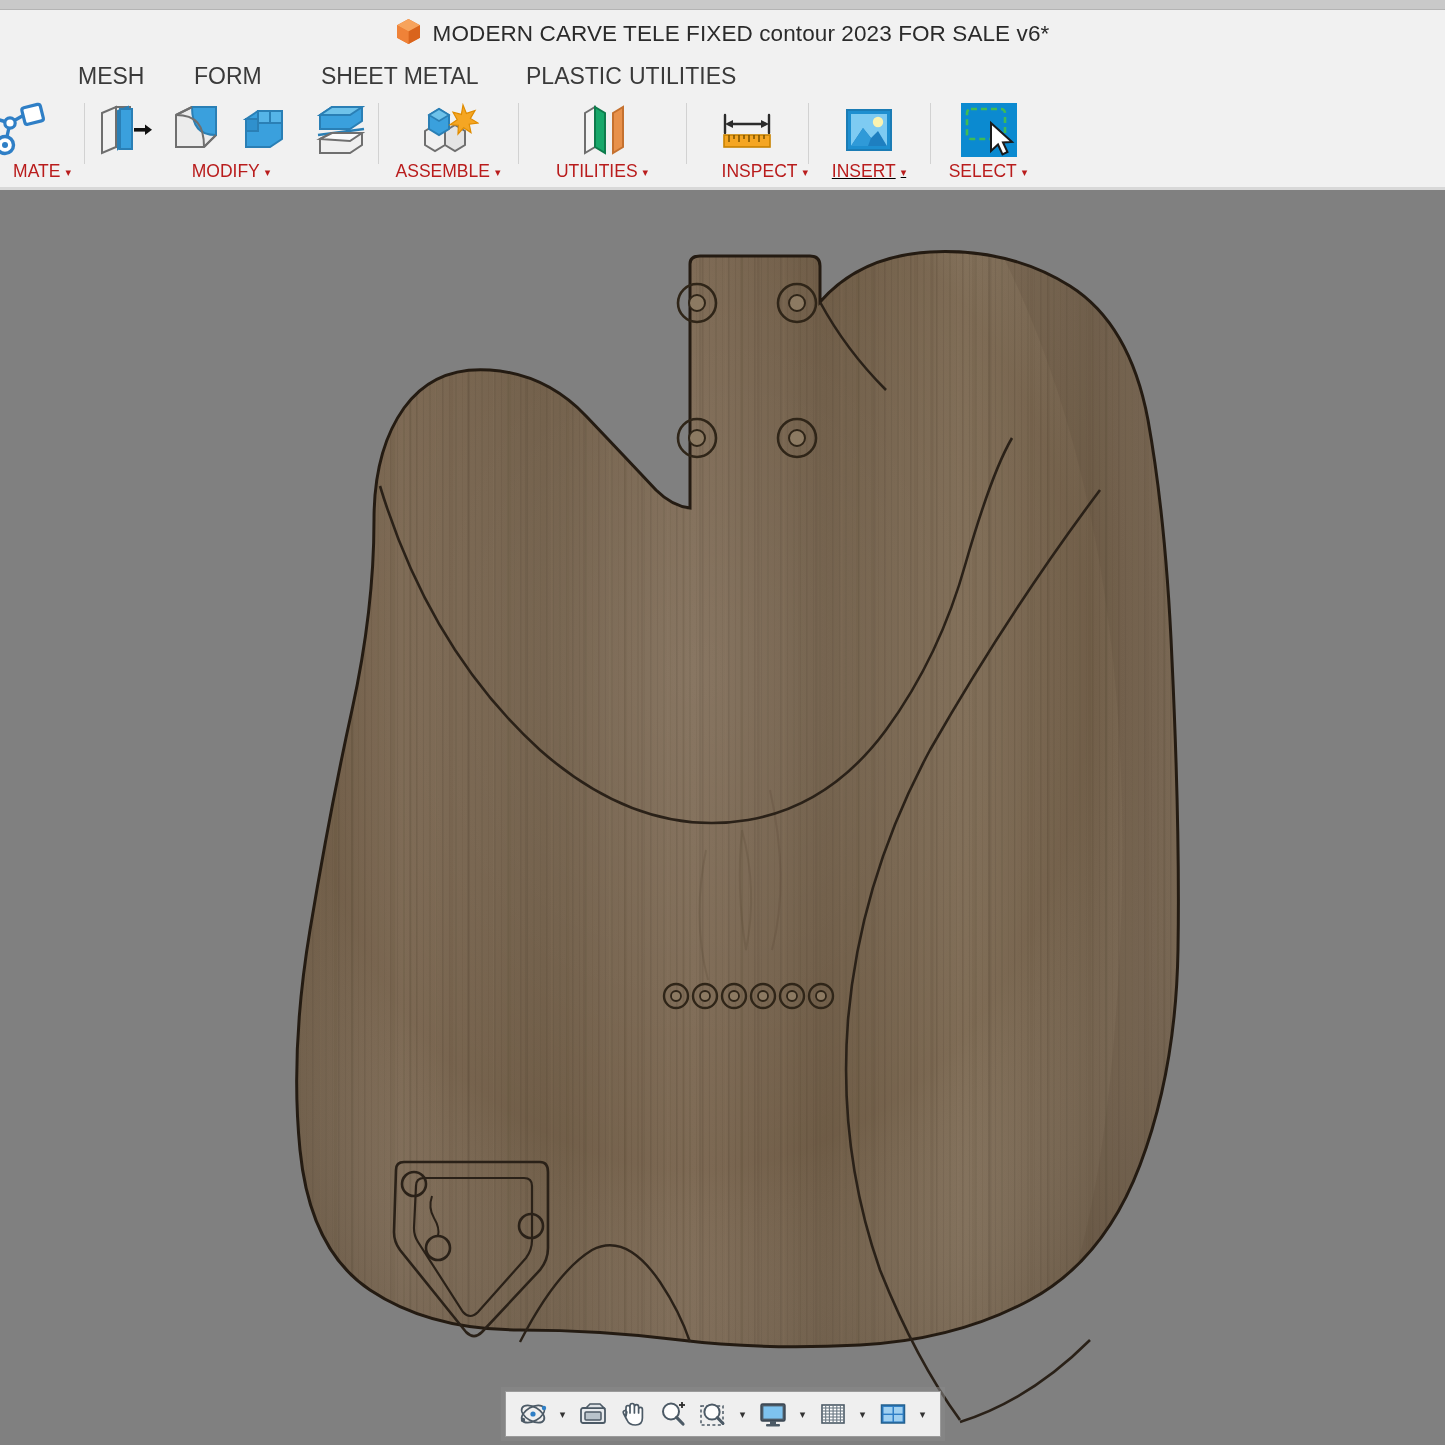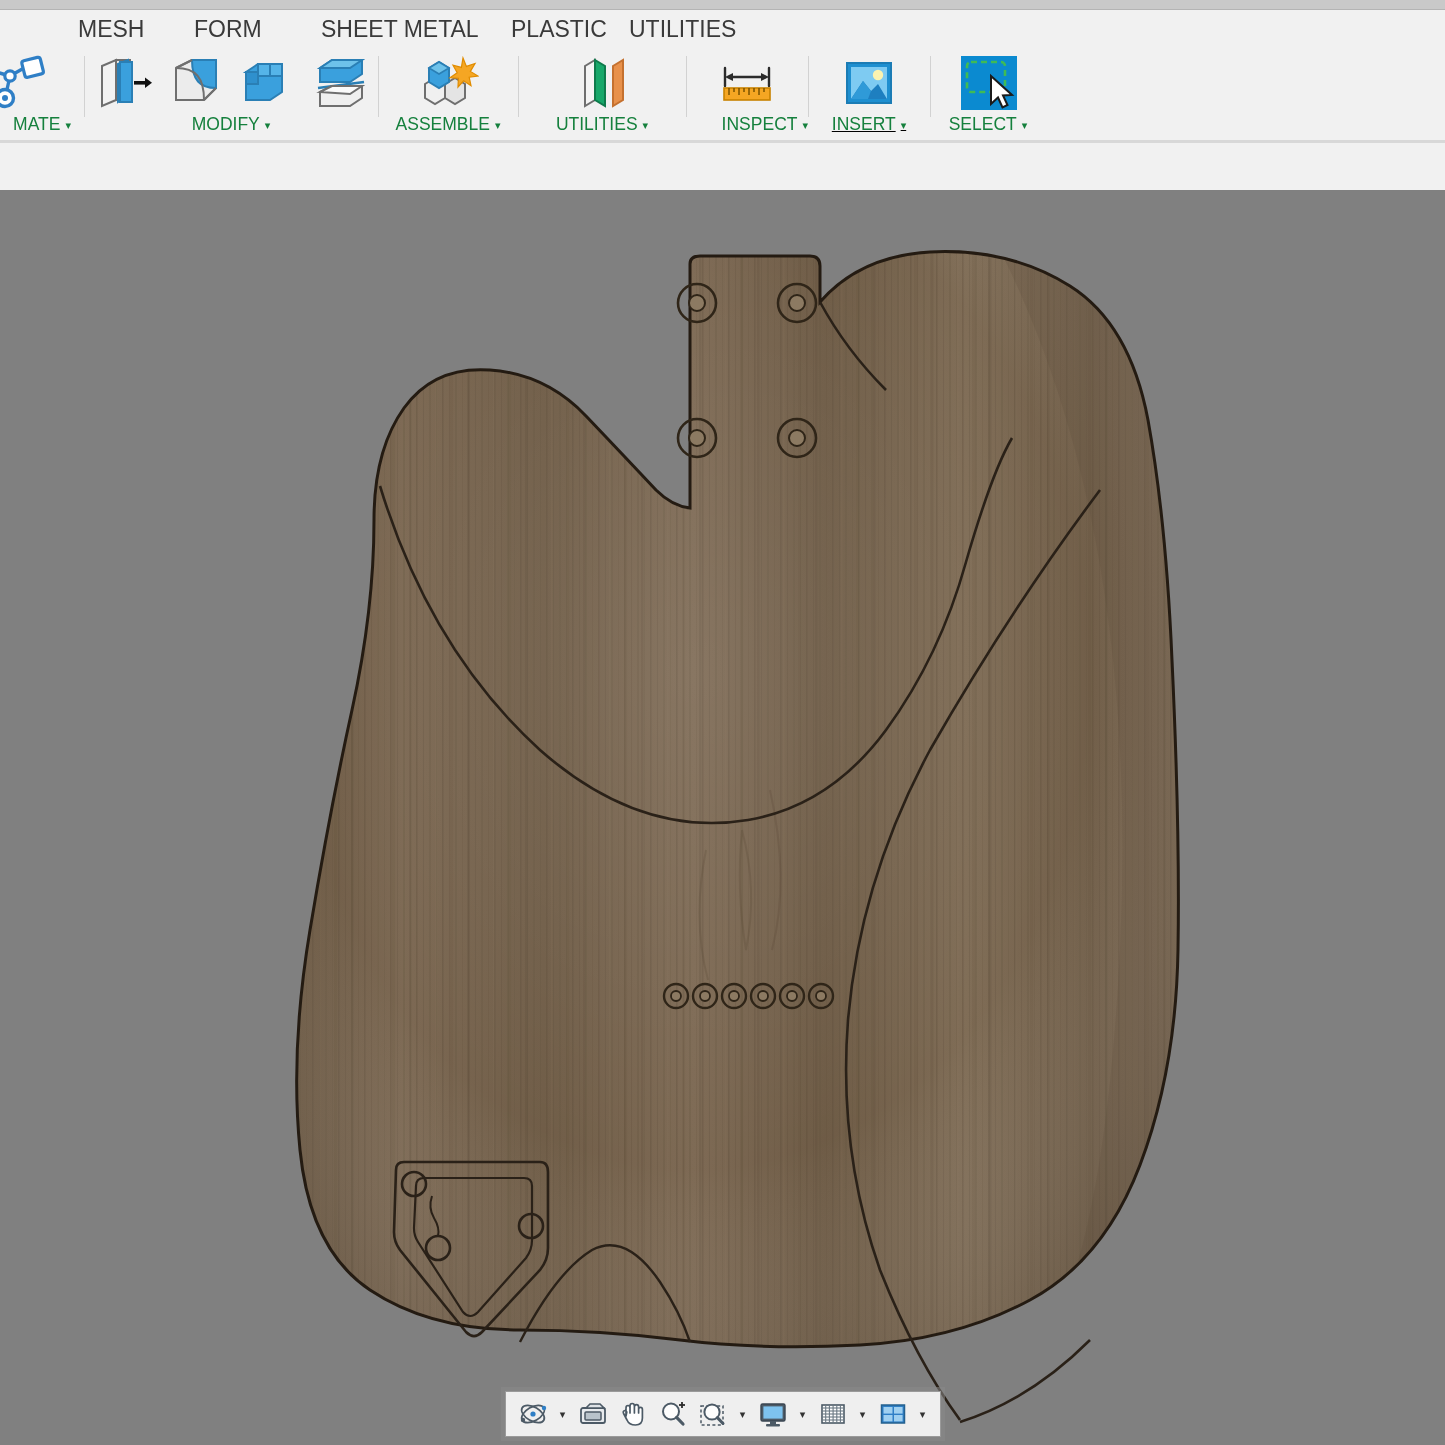--- a/index.html
+++ b/index.html
@@ -40,21 +40,21 @@
     position: absolute; left: 0; right: 0; bottom: 0;
     height: 3px; background: #d8d8d8;
   }
   .panel { display: flex; flex-direction: column; align-items: center; position: relative; }
   .panel + .panel::before {
     content: ""; position: absolute; left: 0; top: 8px; bottom: 26px;
     width: 1px; background: #d2d2d2;
   }
   .panel-icons { display: flex; align-items: flex-start; gap: 0px; flex: 1; padding-top: 4px; }
   .panel-label {
-    font-size: 17.5px; color: #15803d; white-space: nowrap;
+    font-size: 17.5px; color: #b91c1c; white-space: nowrap;
     padding-bottom: 8px; display: flex; align-items: center; gap: 5px;
   }
   .caret { font-size: 11px; line-height: 1; position: relative; top: 1px; }
   .tool { width: 72px; height: 62px; display: flex; align-items: center; justify-content: center; }
   .tool.sel { }
   .tool svg { display: block; }
 
   
   .viewport {
     position: absolute; left: 0; top: 190px; width: 1445px; height: 1255px;
@@ -75,27 +75,38 @@
   .navcaret { width: 18px; height: 38px; display: flex; align-items: center; justify-content: center;
               font-size: 11px; color: #333; }
 </style>
 </head>
 <body>
 
 <div id="app">
 
   <div class="top-strip"></div>
 
+  <div class="titlebar">
+    <span>
+      <svg width="25" height="27" viewBox="0 0 25 27">
+        <polygon points="12.5,1 24,7.2 24,19.8 12.5,26 1,19.8 1,7.2" fill="#e8762c"></polygon>
+        <polygon points="12.5,1 24,7.2 12.5,13.4 1,7.2" fill="#f7a35c"></polygon>
+        <polygon points="12.5,13.4 24,7.2 24,19.8 12.5,26" fill="#d9641c"></polygon>
+        <polygon points="12.5,13.4 12.5,26 1,19.8 1,7.2" fill="#ef8238"></polygon>
+      </svg>
+    </span>
+    <span class="doc-title">MODERN CARVE TELE FIXED contour 2023 FOR SALE v6*</span>
+  </div>
 
   <div class="ribbon-tabs">
 
     <div class="rtab" style="position:absolute;left:78px;">MESH</div>
     <div class="rtab" style="position:absolute;left:194px;">FORM</div>
     <div class="rtab" style="position:absolute;left:321px;">SHEET METAL</div>
-    <div class="rtab" style="position:absolute;left:511px;">PLASTIC</div>
+    <div class="rtab" style="position:absolute;left:526px;">PLASTIC</div>
     <div class="rtab" style="position:absolute;left:629px;">UTILITIES</div>
   </div>
 
   <div class="ribbon">
     <div class="ribbon-underline"></div>
 
     <div class="panel" style="width:84px;">
       <div class="panel-icons">
         <div class="tool" style="width:84px;margin-left:-34px;">
           <svg width="62" height="58" viewBox="0 0 62 58">

